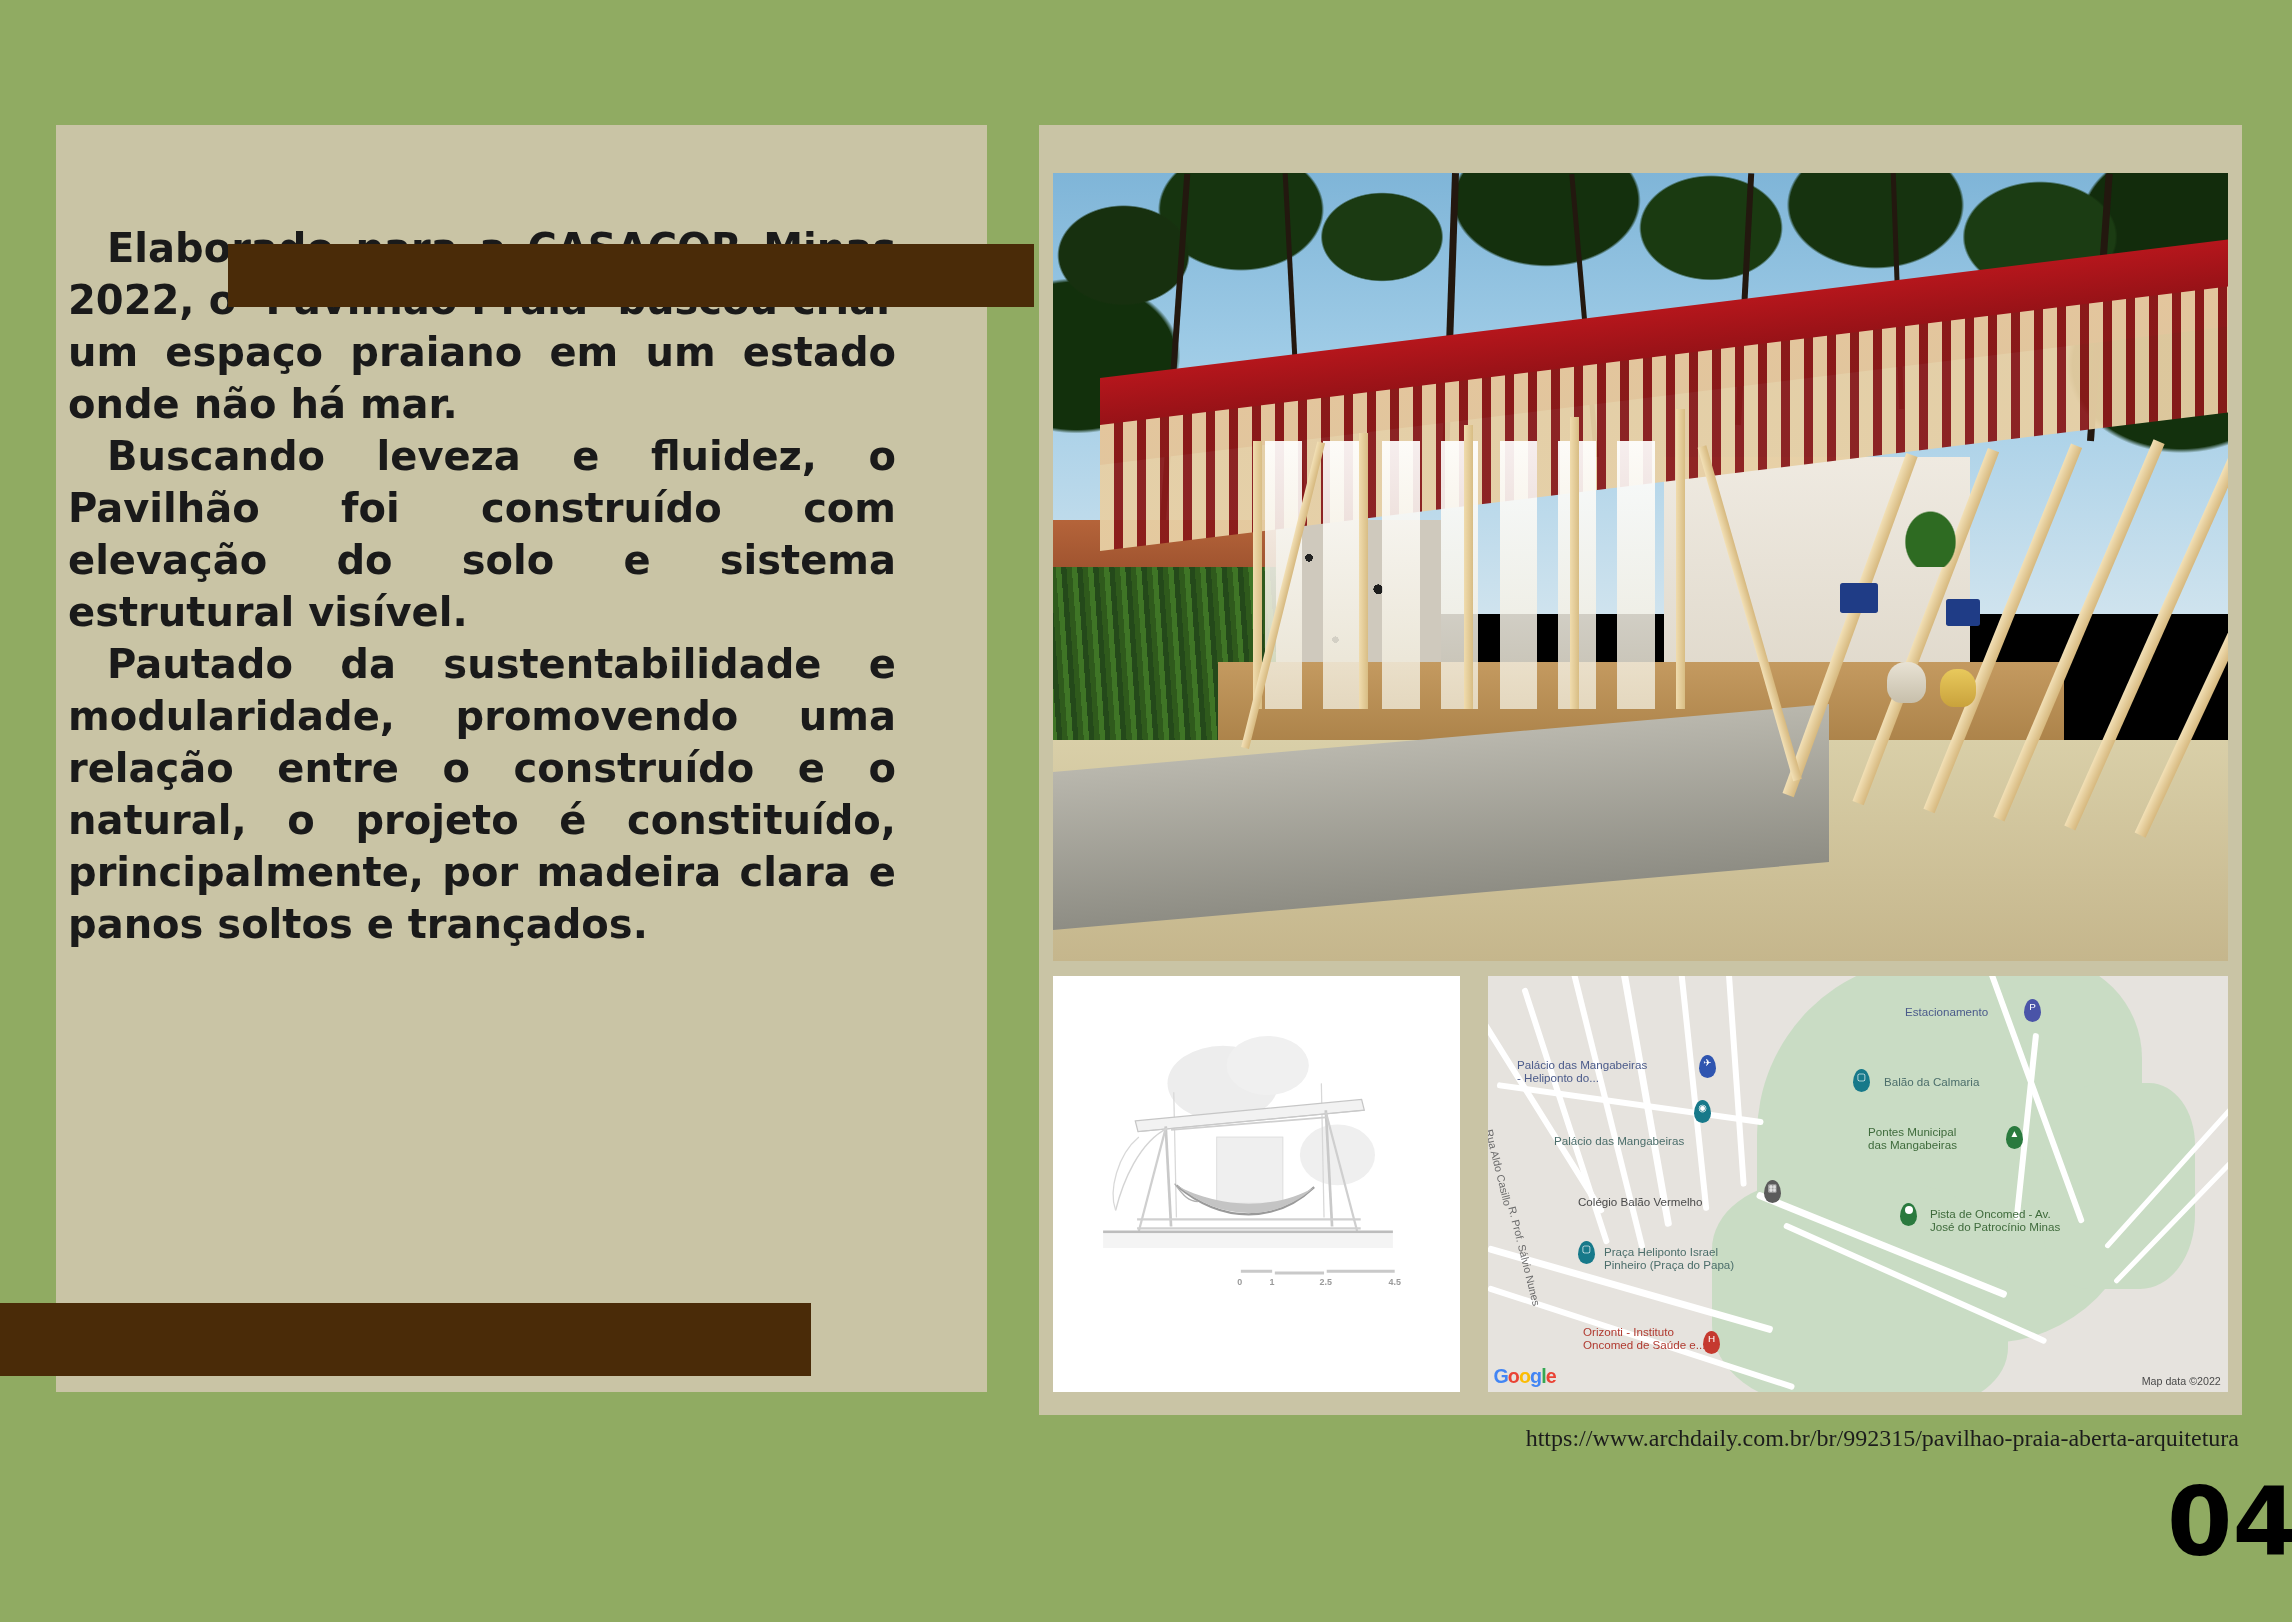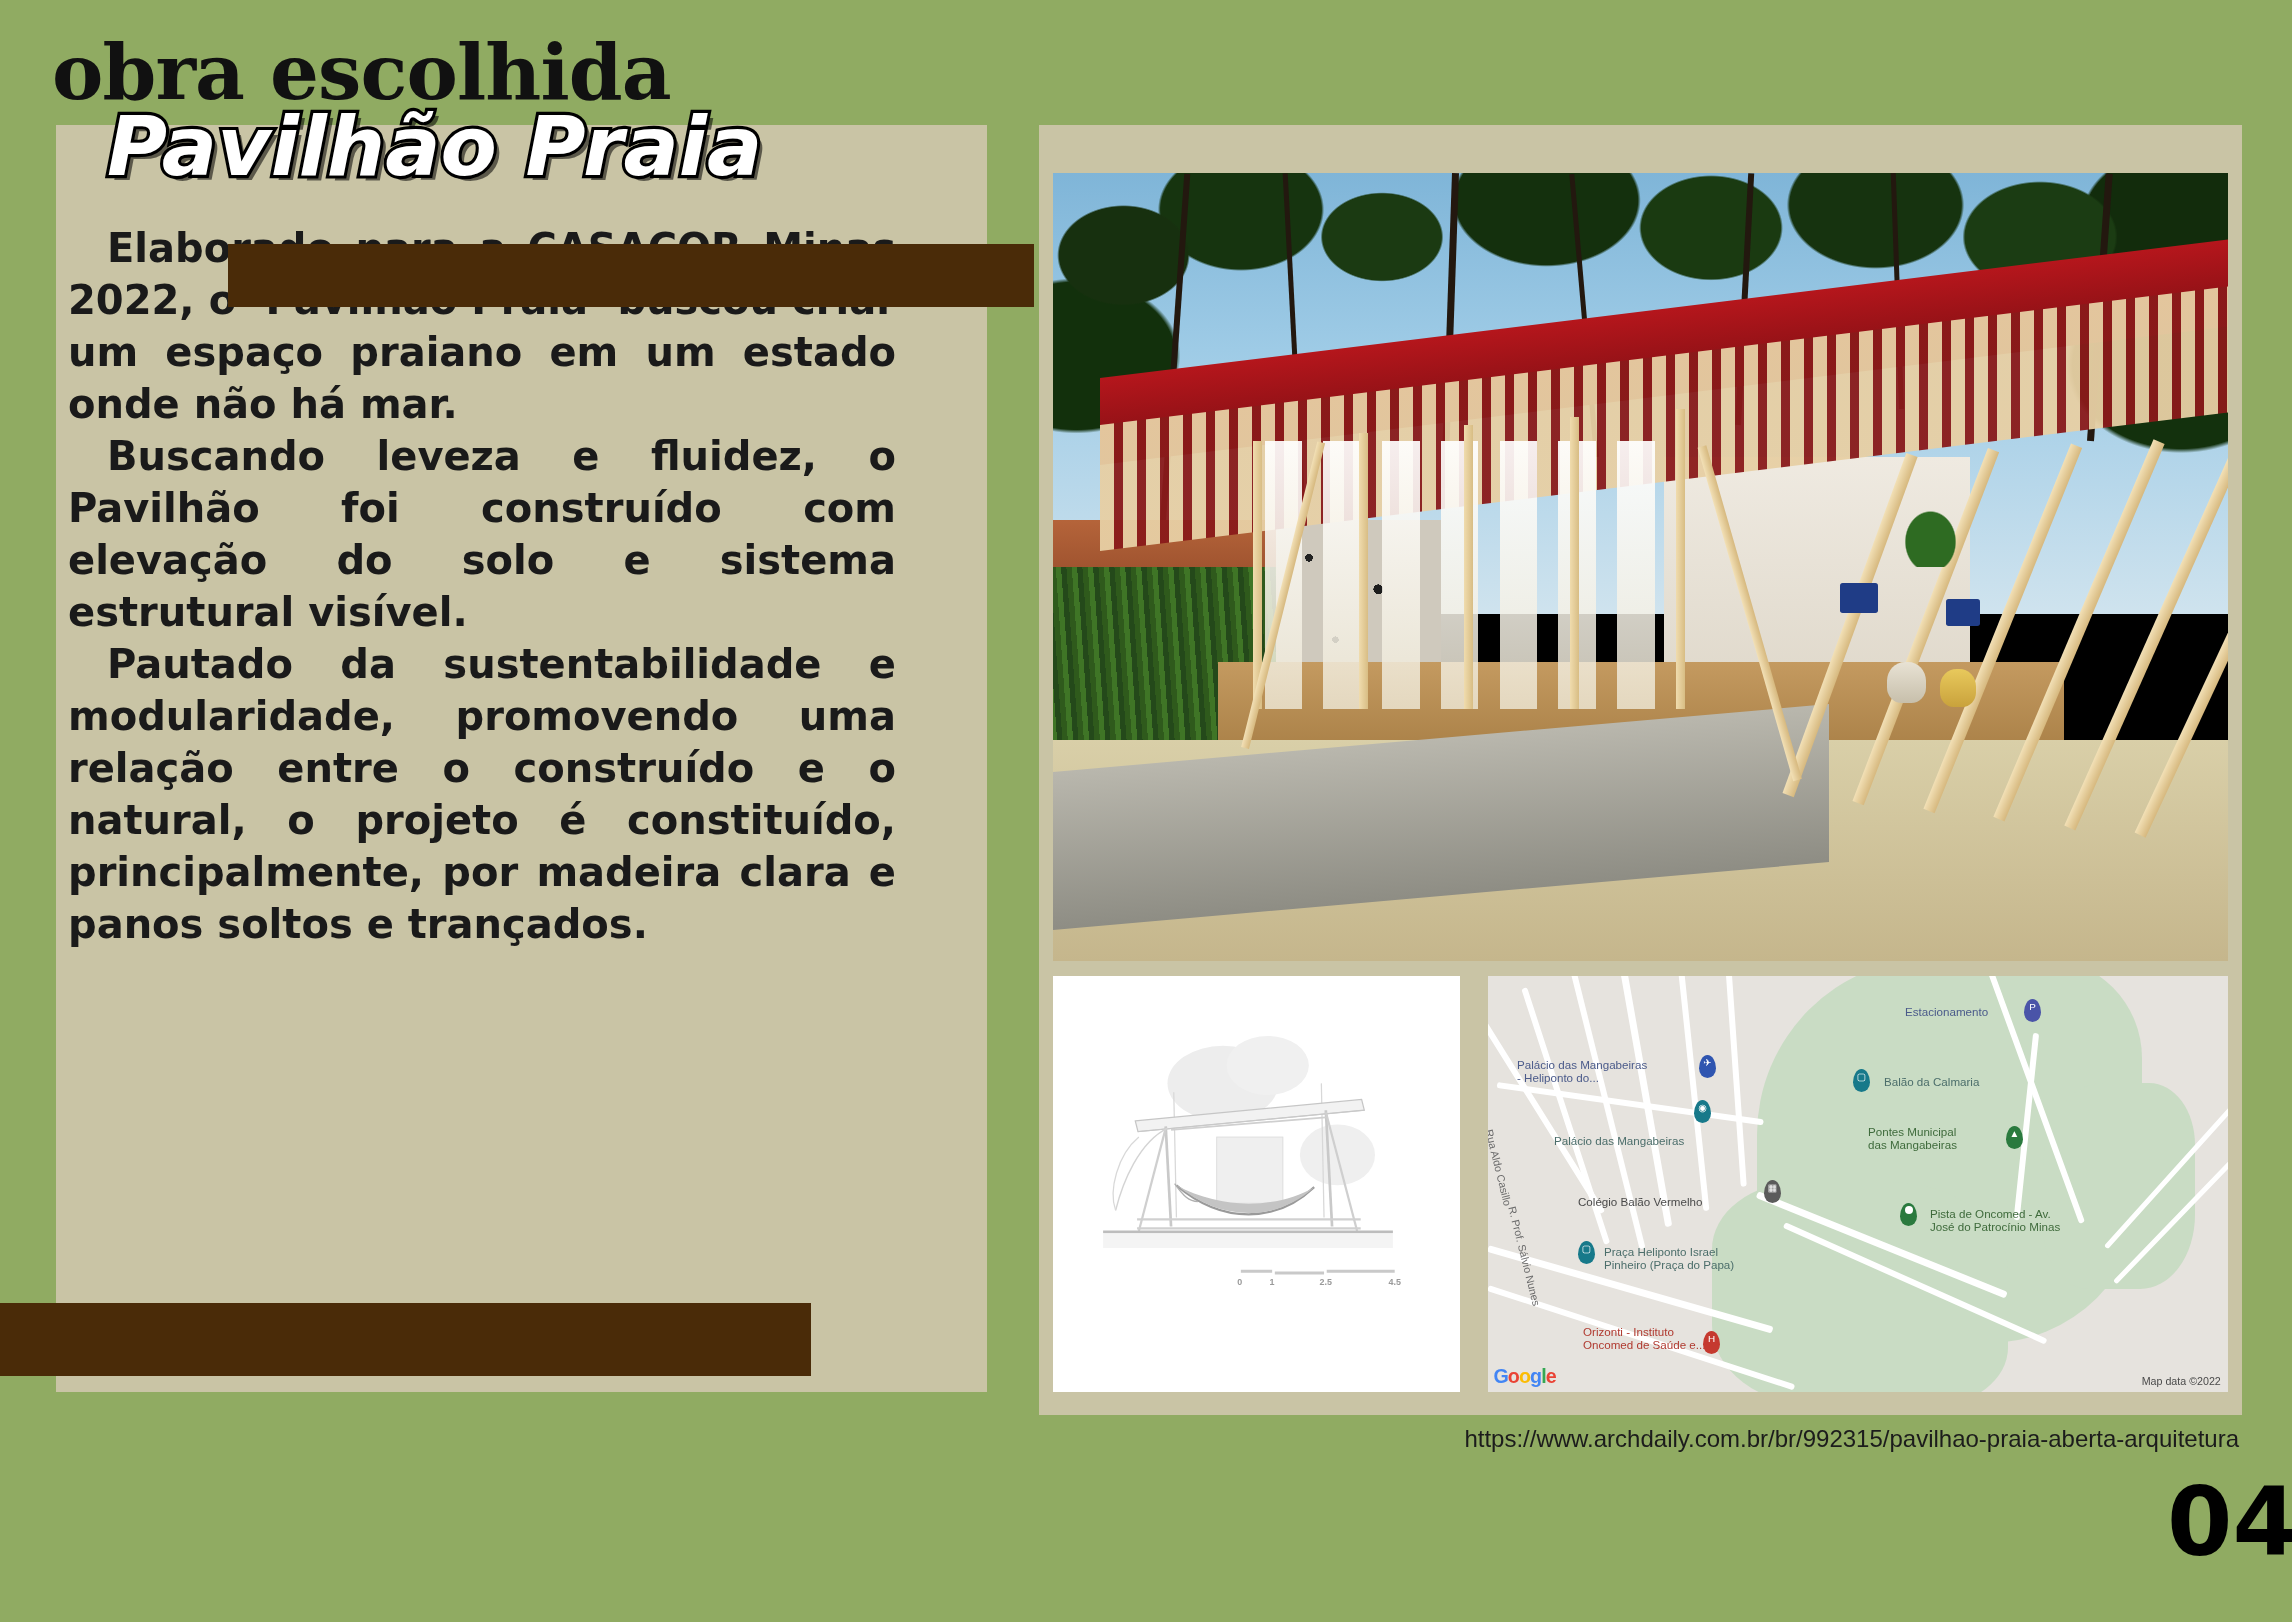--- a/index.html
+++ b/index.html
@@ -161,21 +161,21 @@
   .glogo span:nth-child(1){color:#4285F4;}
   .glogo span:nth-child(2){color:#EA4335;}
   .glogo span:nth-child(3){color:#FBBC05;}
   .glogo span:nth-child(4){color:#4285F4;}
   .glogo span:nth-child(5){color:#34A853;}
   .glogo span:nth-child(6){color:#EA4335;}
 
   
   .source-url{
     position:absolute;left:1290px;top:1425px;width:949px;
-    font-family:Liberation Sans, sans-serif;
+    font-family:Liberation Serif, serif;
     font-size:24px;color:#1c1c1c;text-align:right;white-space:nowrap;
   }
 
   
   .footer-bar{
     position:absolute;left:38px;top:1467px;width:2123px;height:125px;
     background:#000;
   }
   .footer-lines{
     position:absolute;left:0;top:0;width:100%;height:100%;
@@ -193,24 +193,20 @@
     font-weight:700;font-size:94px;color:#000;line-height:1;
   }
 </style>
 </head>
 <body>
 
 <div class="page">
 
   <div class="left-panel"></div>
 
-  <div class="title-group">
-    <div class="title-top">obra escolhida</div>
-    <div class="title-main">Pavilhão Praia</div>
-  </div>
 
   <div class="bar-top"></div>
 
   <div class="body-text">
     <p>Elaborado para a CASACOR Minas 2022, o ‘Pavilhão Praia’ buscou criar um espaço praiano em um estado onde não há mar.</p>
     <p>Buscando leveza e fluidez, o Pavilhão foi construído com elevação do solo e sistema estrutural visível.</p>
     <p>Pautado da sustentabilidade e modularidade, promovendo uma relação entre o construído e o natural, o projeto é constituído, principalmente, por madeira clara e panos soltos e trançados.</p>
   </div>
 
   <div class="bar-bottom"></div>

